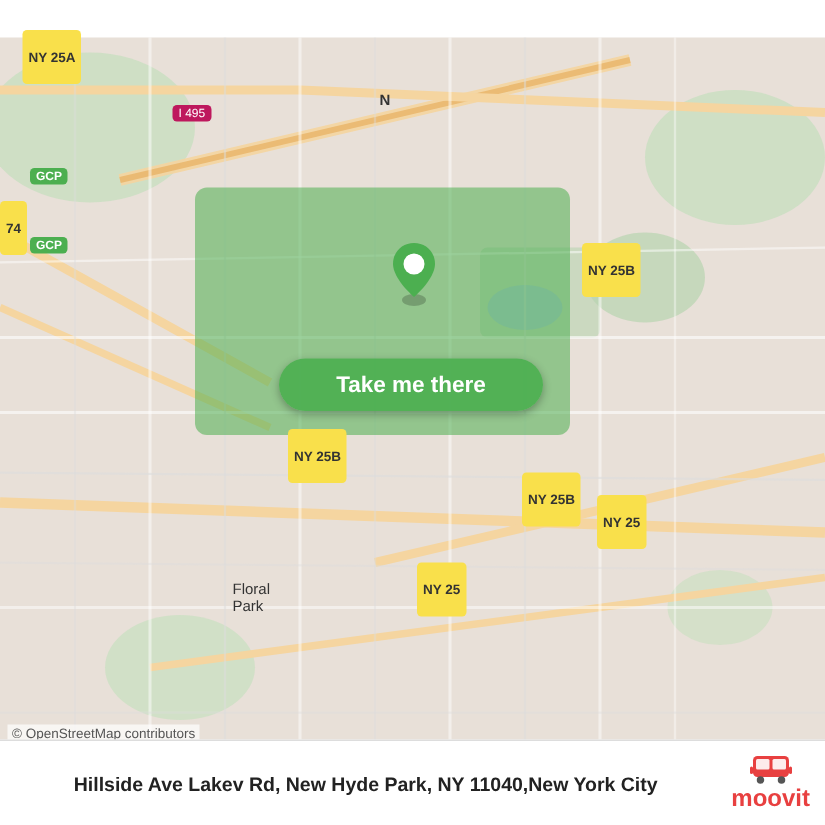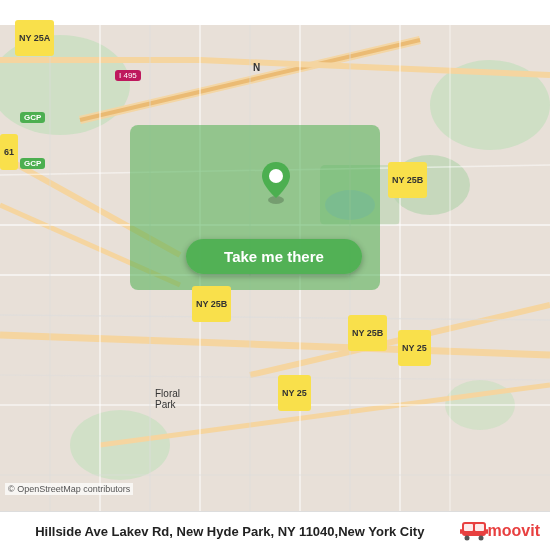--- a/index.html
+++ b/index.html
@@ -86,20 +86,21 @@
     }
 
     #address-line2 {
       font-size: 13px;
       font-weight: bold;
       color: #222;
     }
 
     #moovit-logo {
       display: flex;
+      flex-direction: column;
       align-items: center;
       margin-left: 10px;
       text-align: right;
     }
 
     #moovit-text {
       font-size: 16px;
       font-weight: bold;
       color: #e84040;
     }
@@ -212,21 +213,21 @@
     <line x1="0" y1="450" x2="550" y2="450" stroke="#ddd" stroke-width="1.5" opacity="0.4"></line>
     <line x1="0" y1="350" x2="550" y2="355" stroke="#ddd" stroke-width="1.5" opacity="0.4"></line>
 
     <rect x="130" y="100" width="250" height="165" rx="8" fill="#4caf50" opacity="0.55"></rect>
   </svg>
 
   <div class="road-label" style="top:20px;left:15px;">NY 25A</div>
   <div class="blue-highway-label" style="top:70px;left:115px;">I 495</div>
   <div class="highway-label" style="top:112px;left:20px;">GCP</div>
   <div class="highway-label" style="top:158px;left:20px;">GCP</div>
-  <div class="road-label" style="top:134px;left:0px;">61</div>
+  <div class="road-label" style="top:134px;left:0px;">74</div>
   <div class="road-label" style="top:162px;left:388px;">NY 25B</div>
   <div class="road-label" style="top:286px;left:192px;">NY 25B</div>
   <div class="road-label" style="top:315px;left:348px;">NY 25B</div>
   <div class="road-label" style="top:330px;left:398px;">NY 25</div>
   <div class="road-label" style="top:375px;left:278px;">NY 25</div>
   <div class="place-label" style="top:388px;left:155px;text-align:left;">Floral<br>Park</div>
   <div class="place-label" style="top:62px;left:253px;font-weight:bold;">N</div>
 
   <div id="location-pin">
     <svg width="36" height="44" viewBox="0 0 36 44" xmlns="http://www.w3.org/2000/svg">

